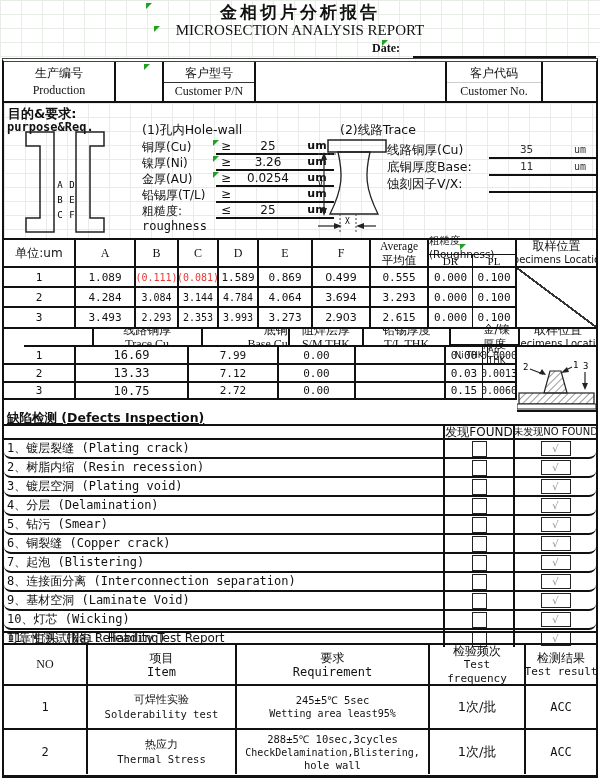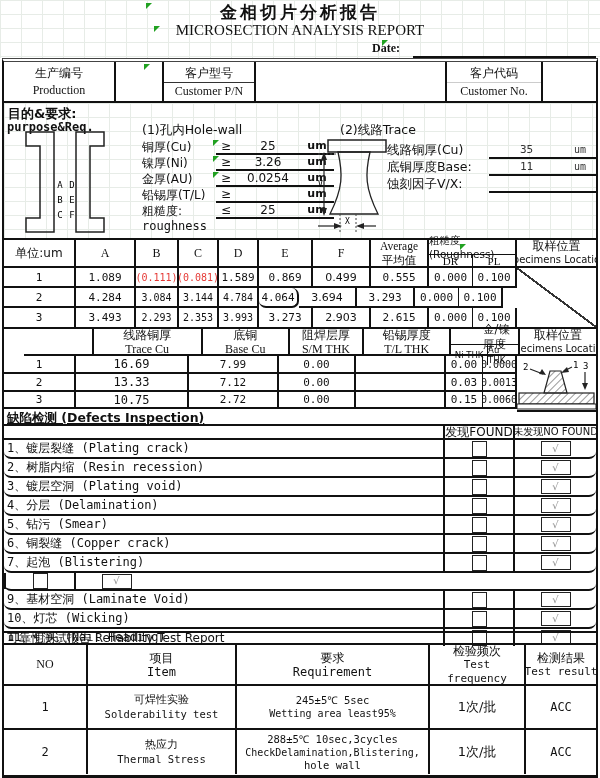--- a/index.html
+++ b/index.html
@@ -252,21 +252,21 @@
         <div class="tc num" style="width:58px;">0.555</div>
         <div class="tc num" style="width:44px;border-right:1px solid #111;">0.000</div>
         <div class="tc num" style="width:44px;">0.100</div>
       </div>
       <div class="r" style="height:20px;">
         <div class="tc num" style="width:72px;">2</div>
         <div class="tc num" style="width:60px;">4.284</div>
         <div class="tc num small" style="width:43px;">3.084</div>
         <div class="tc num small" style="width:40px;">3.144</div>
         <div class="tc num small" style="width:40px;">4.784</div>
-        <div class="tc num" style="width:40px;border-radius:7px;">4.064</div>
+        <div class="tc num" style="width:54px;">4.064</div>
         <div class="tc" style="width:58px;font-size:11px;">3.694</div>
         <div class="tc num" style="width:58px;">3.293</div>
         <div class="tc num" style="width:44px;border-right:1px solid #111;">0.000</div>
         <div class="tc num" style="width:44px;">0.100</div>
       </div>
       <div class="r" style="height:21px;">
         <div class="tc num" style="width:72px;">3</div>
         <div class="tc num" style="width:60px;">3.493</div>
         <div class="tc num small" style="width:43px;">2.293</div>
         <div class="tc num small" style="width:40px;">2.353</div>
@@ -276,27 +276,27 @@
         <div class="tc num" style="width:58px;">2.615</div>
         <div class="tc num" style="width:44px;border-right:1px solid #111;">0.000</div>
         <div class="tc num" style="width:44px;">0.100</div>
       </div>
 
       <div class="abs" style="left:513px;top:28px;width:79px;height:61px;border-bottom:2px solid #111;
            background:linear-gradient(to right top,transparent calc(50% - 1px),#333 calc(50% - 1px),#333 calc(50% + 1px),transparent calc(50% + 1px));"></div>
     </div>
 
     <div class="tb" style="top:267px;height:83px;position:absolute;">
-      <div class="r" style="height:27px;margin-left:20px;">
+      <div class="r" style="height:18px;margin-left:20px;">
         <div class="tc" style="width:72px;"></div>
         <div class="tc hdr2" style="width:113px;">
           <div style="font-size:12px;">线路铜厚</div>
           <div class="serif" style="font-size:12px;">Trace Cu</div>
         </div>
-        <div class="tc hdr2" style="width:90px;">
+        <div class="tc hdr2" style="width:90px;align-items:flex-end;">
           <div style="font-size:12px;">底铜</div>
           <div class="serif" style="font-size:12px;">Base Cu</div>
         </div>
         <div class="tc hdr2" style="width:77px;">
           <div style="font-size:12px;">阻焊层厚</div>
           <div class="serif" style="font-size:12px;">S/M THK</div>
         </div>
         <div class="tc hdr2" style="width:90px;">
           <div style="font-size:12px;">铅锡厚度</div>
           <div class="serif" style="font-size:12px;">T/L THK</div>
@@ -428,20 +428,21 @@
       <div class="d-item" style="flex:1;">
         <div class="d-lab mono">7、起泡 (Blistering)</div>
         <div class="d-c1">
             <span class="chk-empty"></span>
           </div>
         <div class="d-c2">
             <span class="chk-full">√</span>
           </div>
       </div>
       <div class="d-item" style="flex:1;">
+        <div class="d-lab mono">8、连接面分离 (Interconnection separation)</div>
         <div class="d-c1">
             <span class="chk-empty"></span>
           </div>
         <div class="d-c2">
             <span class="chk-full">√</span>
           </div>
       </div>
       <div class="d-item" style="flex:1;">
         <div class="d-lab mono">9、基材空洞 (Laminate Void)</div>
         <div class="d-c1">

